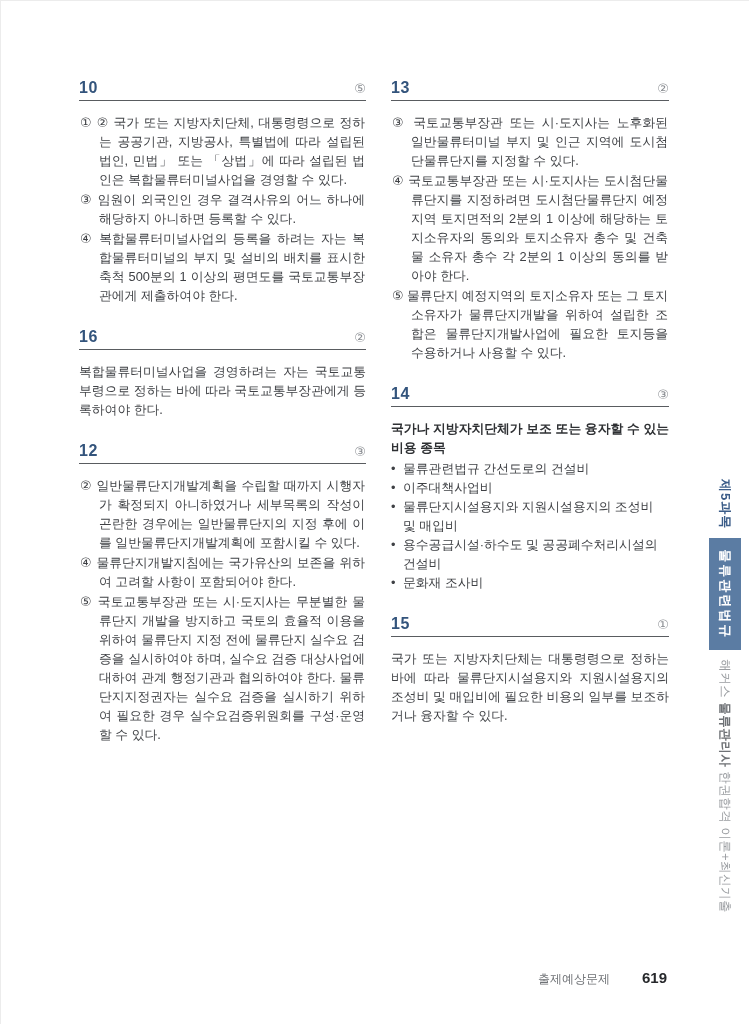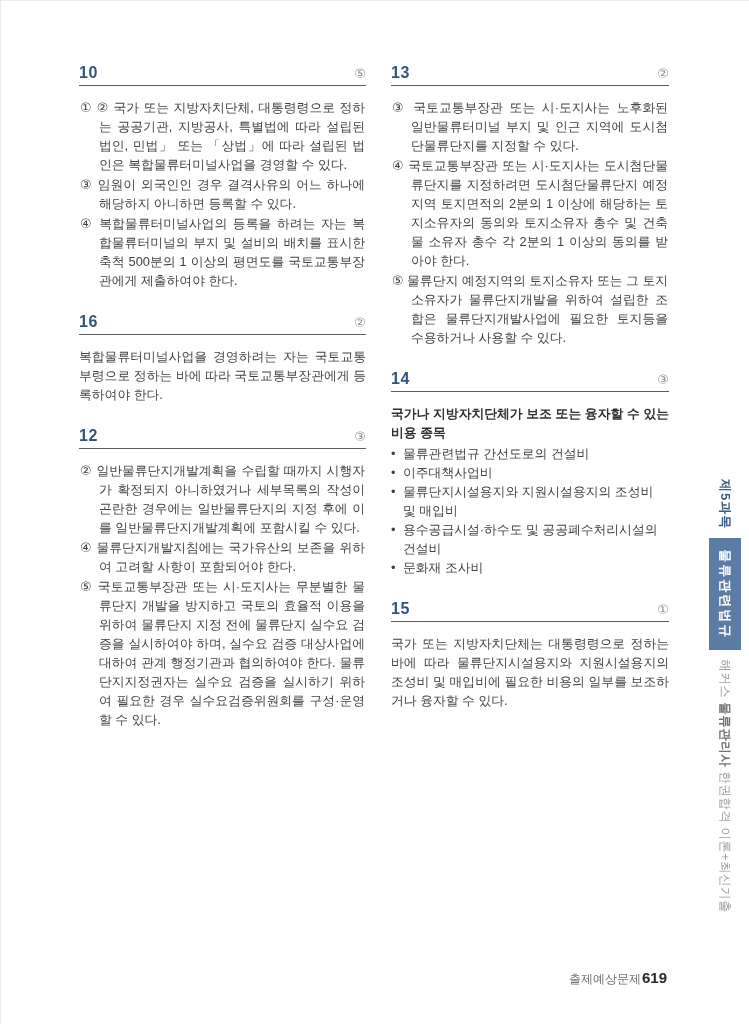--- a/index.html
+++ b/index.html
@@ -7,21 +7,21 @@
     position:relative;
     width:749px;height:1024px;
     background:#ffffff;
     overflow:hidden;
     font-family:"Liberation Sans","DejaVu Sans",sans-serif;
     color:#3f4145;
     box-sizing:border-box;
     border-left:1px solid #ececec;
     border-top:1px solid #ececec;
   }
-  .col{position:absolute;top:64px;}
+  .col{position:absolute;top:79px;}
   .col-left{left:78px;width:287px;}
   .col-right{left:390px;width:278px;}
 
   .question + .question{margin-top:24px;}
   .q-header{
     display:flex;justify-content:space-between;align-items:flex-end;
     border-bottom:1.5px solid #595c60;
     padding-bottom:4px;
   }
   .q-num{
@@ -58,21 +58,21 @@
   }
   .side-tab{
     background:#5b7ca3;color:#ffffff;font-size:13px;font-weight:bold;
     padding:7px 11px;letter-spacing:2px;
   }
   .side-title{font-size:12.5px;color:#9a9da1;letter-spacing:0.5px;}
   .side-title b{color:#6f7276;}
 
   .footer{
     position:absolute;top:968px;right:82px;
-    display:flex;align-items:baseline;gap:1px;
+    display:flex;align-items:baseline;gap:32px;
   }
   .footer-label{font-size:12px;color:#6f7276;}
   .footer-page{font-size:15px;font-weight:bold;color:#26282b;}
 </style>
 </head>
 <body>
 
 <div class="page">
 
   <div class="col col-left">

